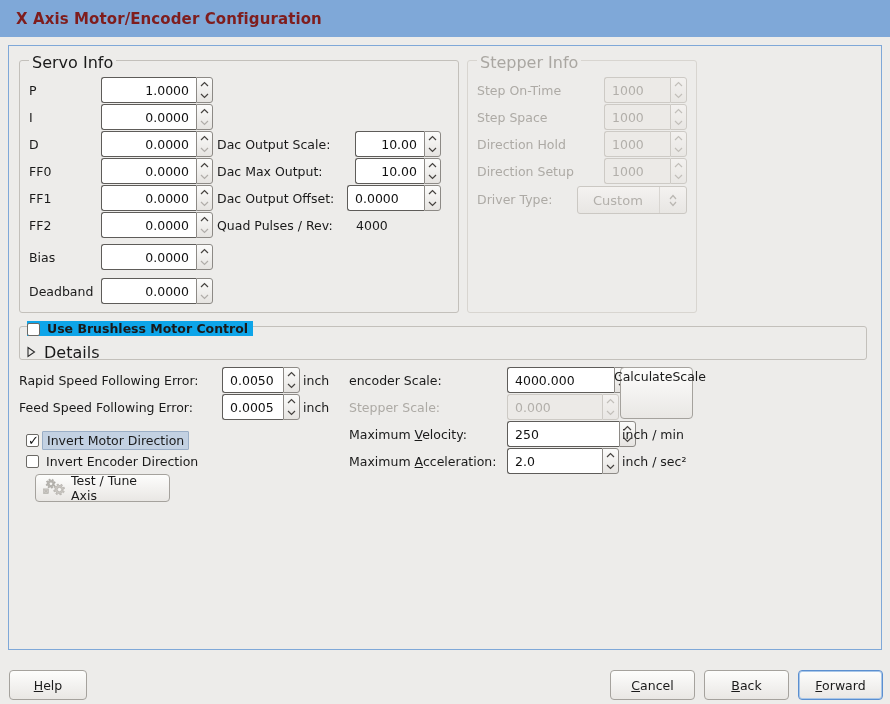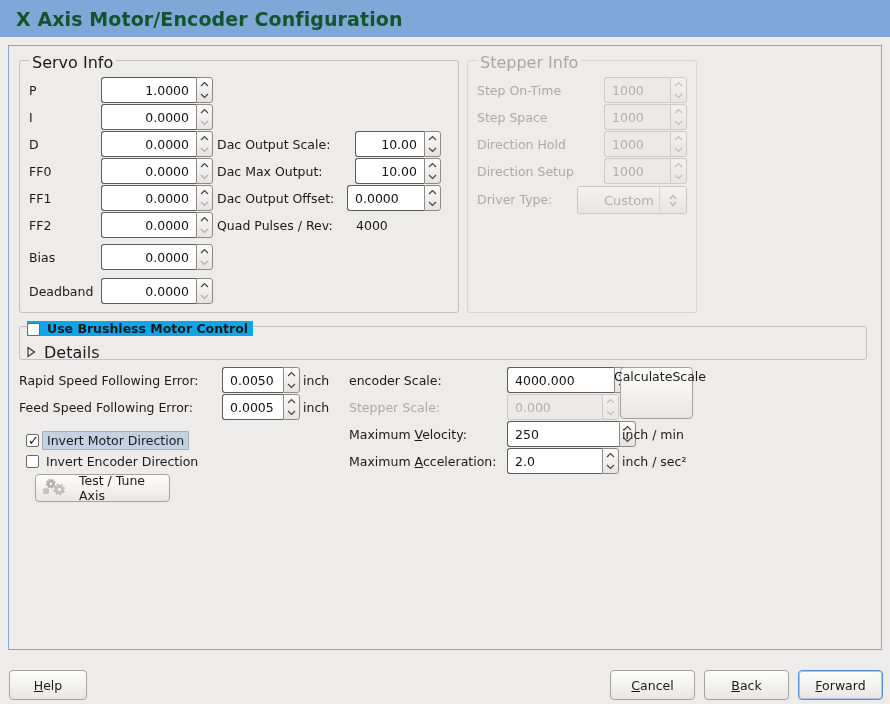--- a/index.html
+++ b/index.html
@@ -18,22 +18,22 @@
   
   .titlebar {
     height: 37px;
     background: #7fa8d8;
     display: flex;
     align-items: center;
     padding-left: 16px;
     box-sizing: border-box;
   }
   .titlebar-text {
-    color: #14532d;
-    font-size: 19px;
+    color: #7f1d1d;
+    font-size: 15px;
     font-weight: bold;
     letter-spacing: 0.1px;
   }
 
   
   .page-frame {
     position: absolute;
     left: 8px; top: 45px;
     width: 874px; height: 605px;
     border: 1px solid #7fa8d8;
@@ -121,21 +121,21 @@
   
   .combo {
     position: absolute;
     height: 28px;
     display: flex;
     align-items: center;
     border: 1px solid #cbc8c3;
     border-radius: 3px;
     background: linear-gradient(#f4f2f0, #e8e6e3);
     box-sizing: border-box;
-    padding-left: 26px;
+    padding-left: 15px;
     color: #b2afaa;
     font-size: 13px;
   }
   .combo .combo-arrow {
     position: absolute;
     right: 0; top: 0; bottom: 0;
     width: 26px;
     display: flex;
     align-items: center;
     justify-content: center;
@@ -172,21 +172,21 @@
     flex-direction: row;
     align-items: flex-start;
     justify-content: center;
     padding-left: 7px;
     line-height: 17px;
   }
 
   .btn-testtune {
     justify-content: flex-start;
     padding: 0 10px 0 6px;
-    gap: 13px;
+    gap: 5px;
   }
 
   
   .chk {
     position: absolute;
     display: flex;
     align-items: center;
     gap: 7px;
     font-size: 12.5px;
   }

